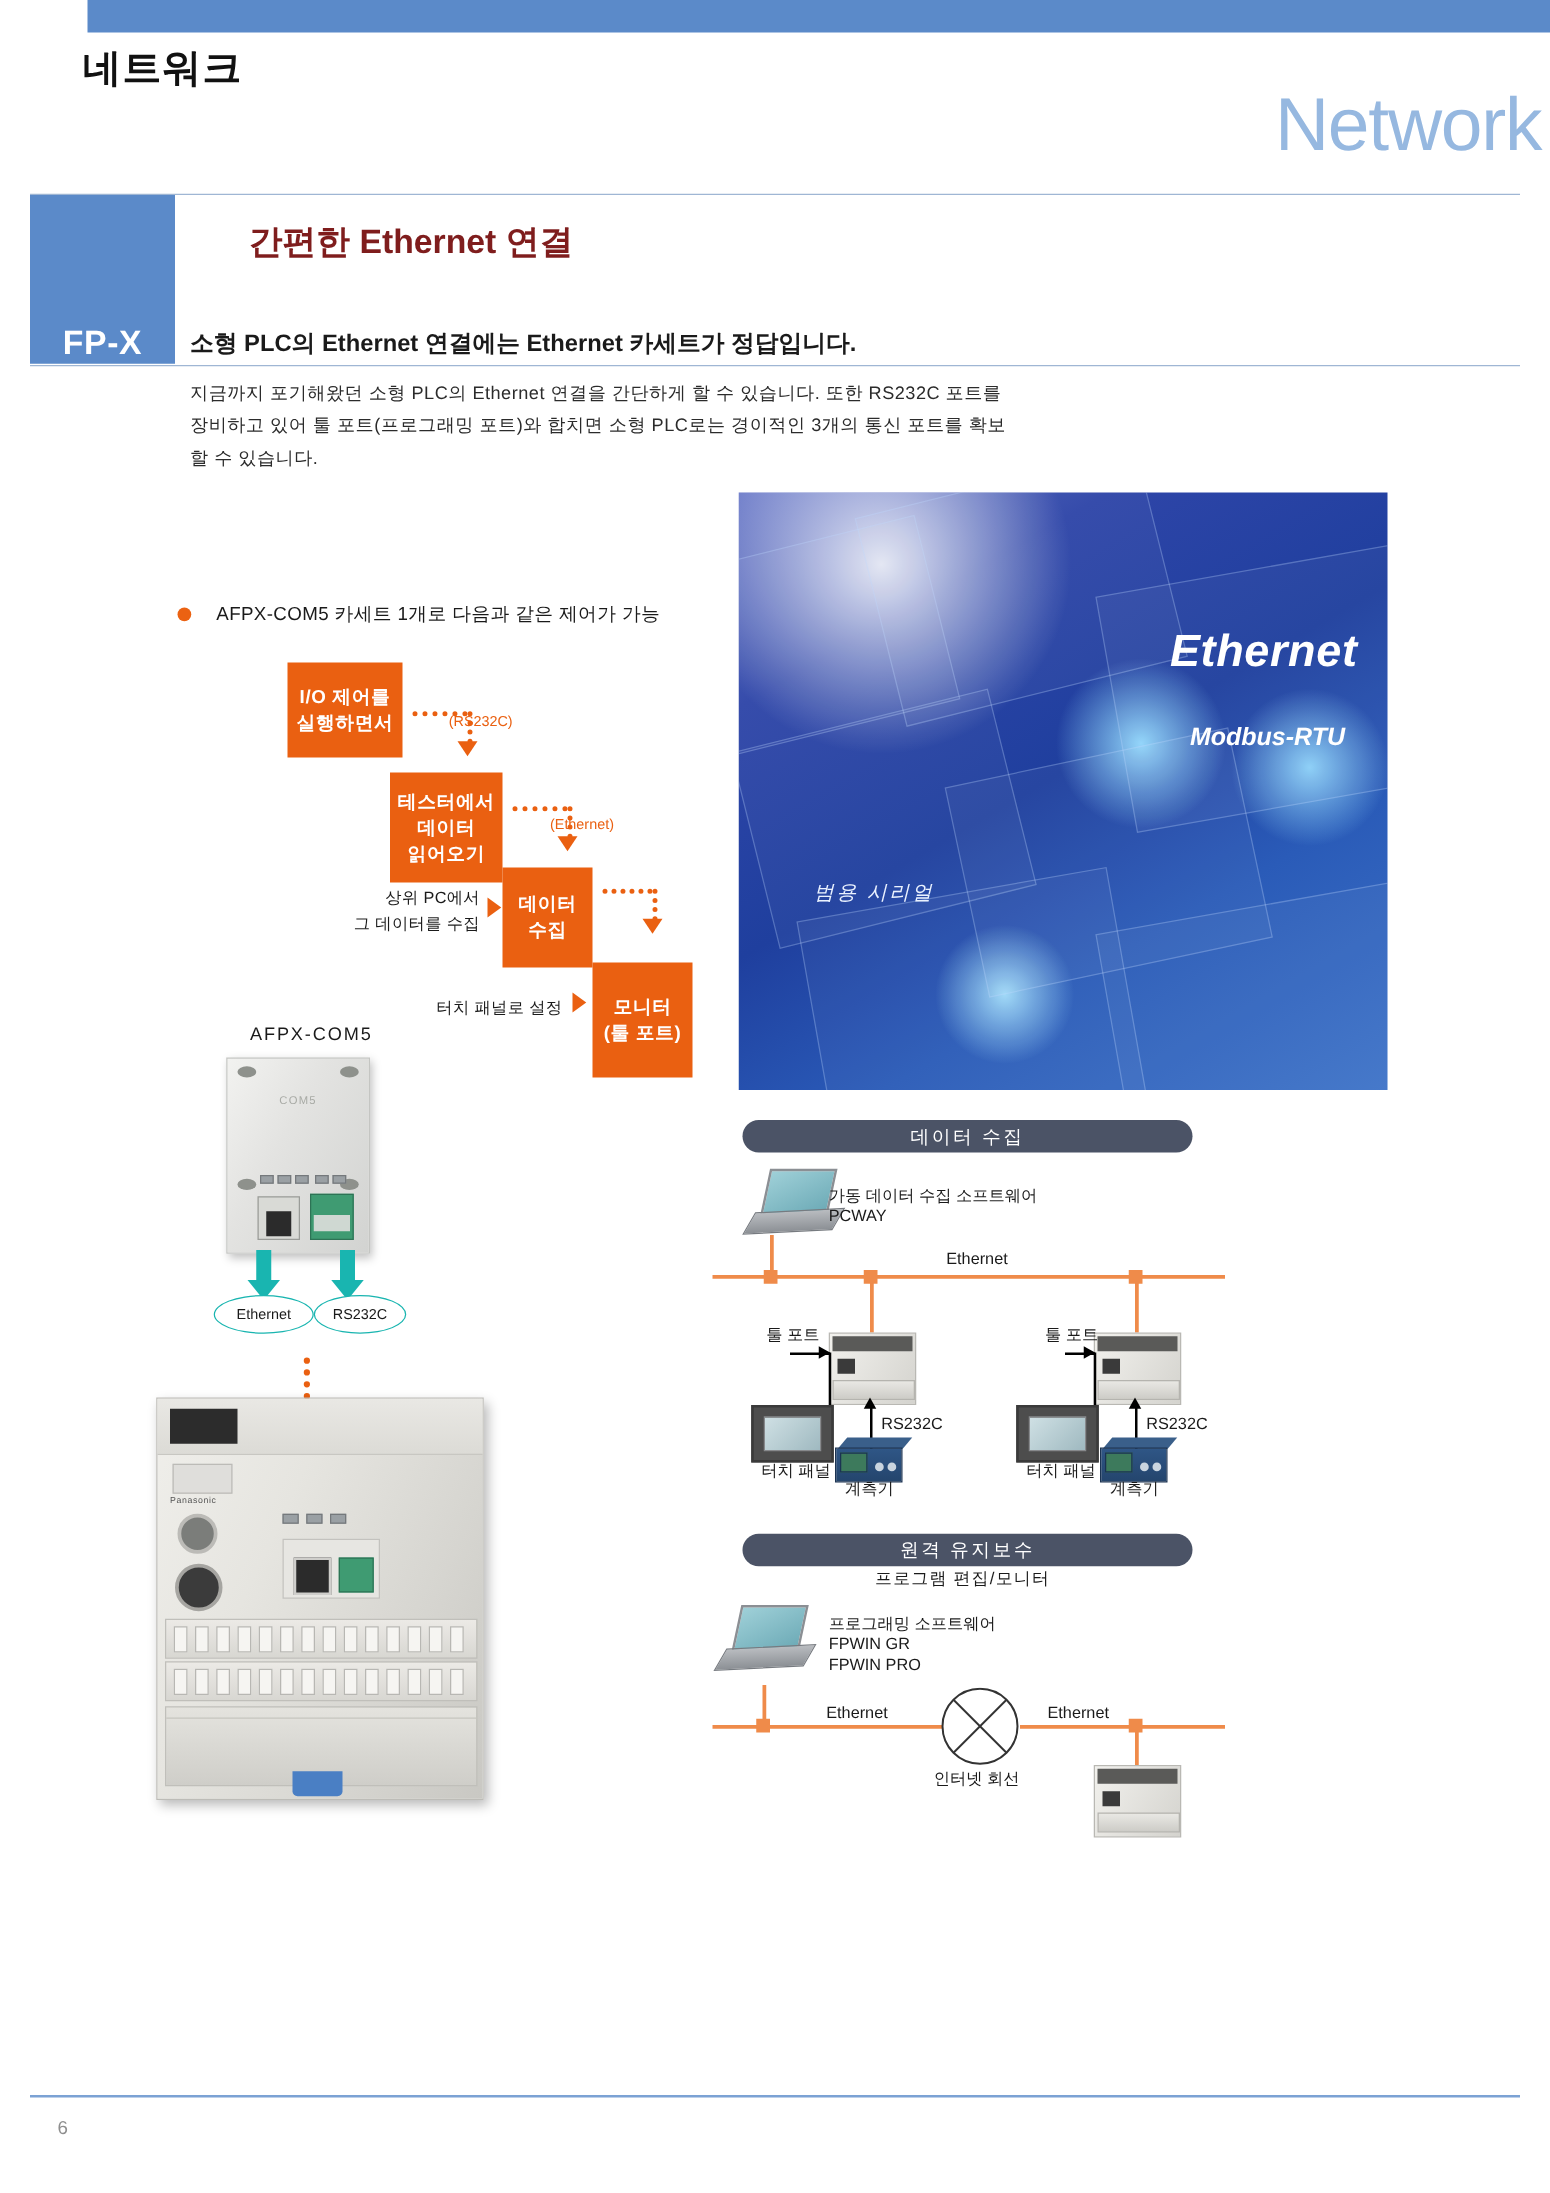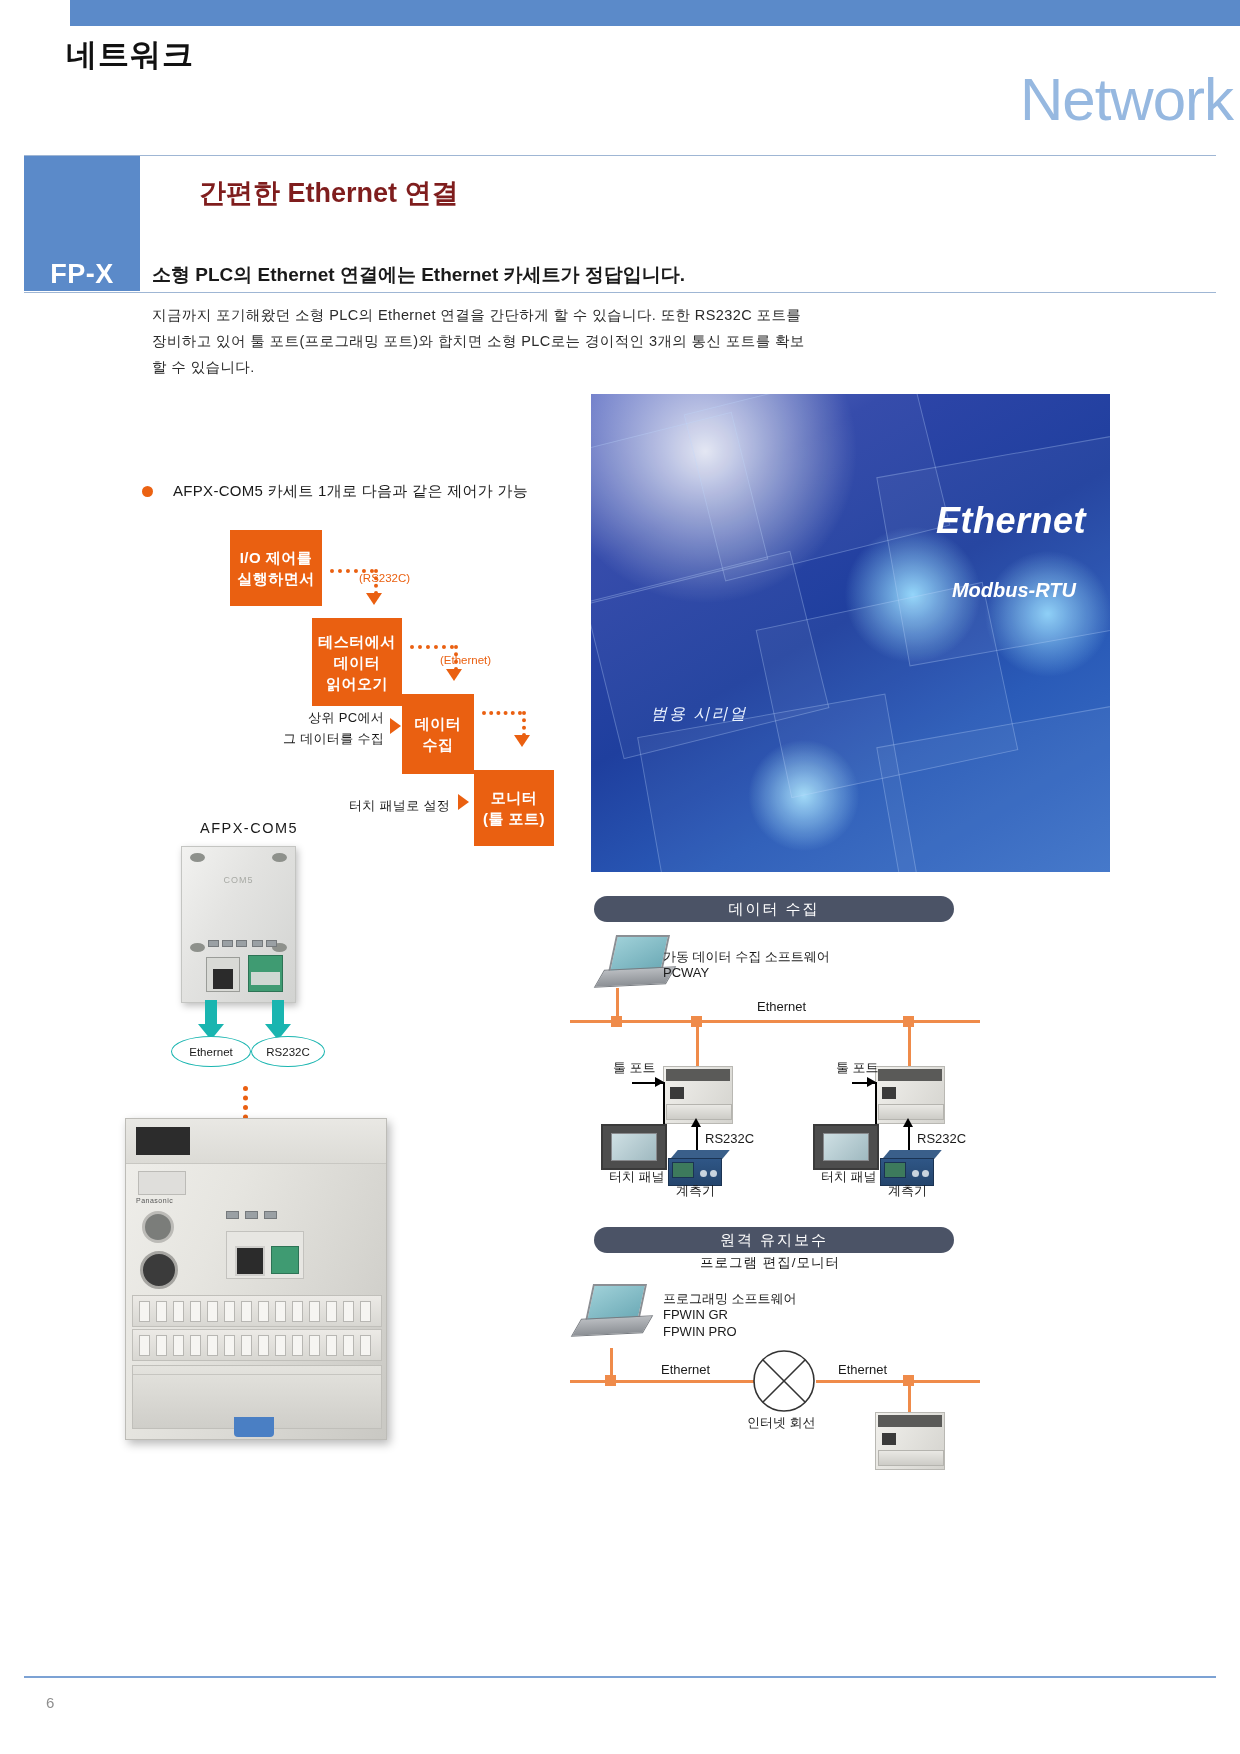--- a/index.html
+++ b/index.html
@@ -32,21 +32,21 @@
   .bullet-row{position:absolute;left:142px;top:482px;display:flex;align-items:center;gap:20px;}
   .bullet-dot{width:11px;height:11px;border-radius:50%;background:#eb6212;display:inline-block;}
   .bullet-txt{font-size:15px;color:#1a1a1a;letter-spacing:0.3px;}
 
   
   .fbox{position:absolute;background:#ea6011;color:#fff;display:flex;align-items:center;justify-content:center;
         text-align:center;font-size:15px;font-weight:700;line-height:21px;letter-spacing:0.5px;}
   .fbox1{left:230px;top:530px;width:92px;height:76px;}
   .fbox2{left:312px;top:618px;width:90px;height:88px;}
   .fbox3{left:402px;top:694px;width:72px;height:80px;}
-  .fbox4{left:474px;top:770px;width:80px;height:76px;}
+  .fbox4{left:474px;top:770px;width:80px;height:92px;}
 
   .dotline{position:absolute;}
   .dots-h{height:0;border-top:4px dotted #ea6011;}
   .dots-v{width:0;border-left:4px dotted #ea6011;}
   .arw-d{position:absolute;width:0;height:0;border-left:8px solid transparent;border-right:8px solid transparent;border-top:12px solid #ea6011;}
   .arw-r{position:absolute;width:0;height:0;border-top:8px solid transparent;border-bottom:8px solid transparent;border-left:11px solid #ea6011;}
 
   .conn-lbl{position:absolute;font-size:11.5px;color:#ea6011;}
   .side-lbl{position:absolute;font-size:13px;color:#1a1a1a;line-height:21px;text-align:right;letter-spacing:0.3px;}
 

